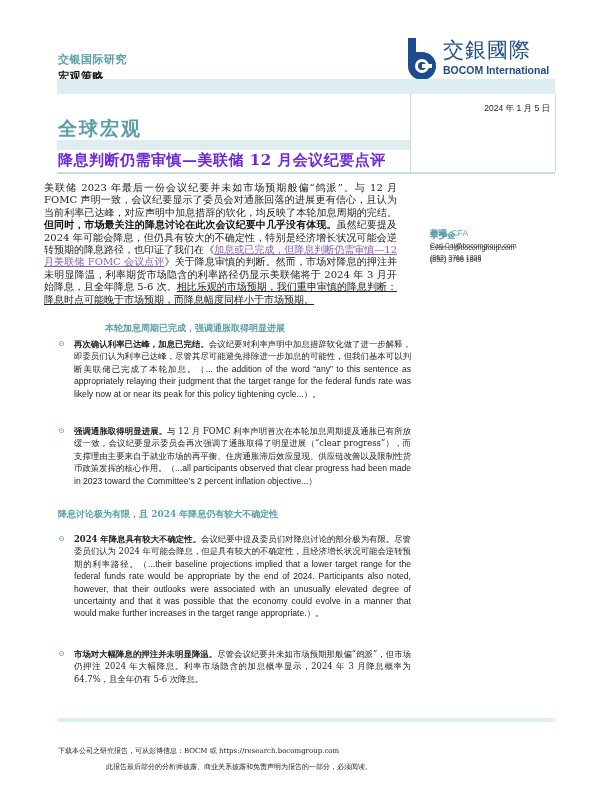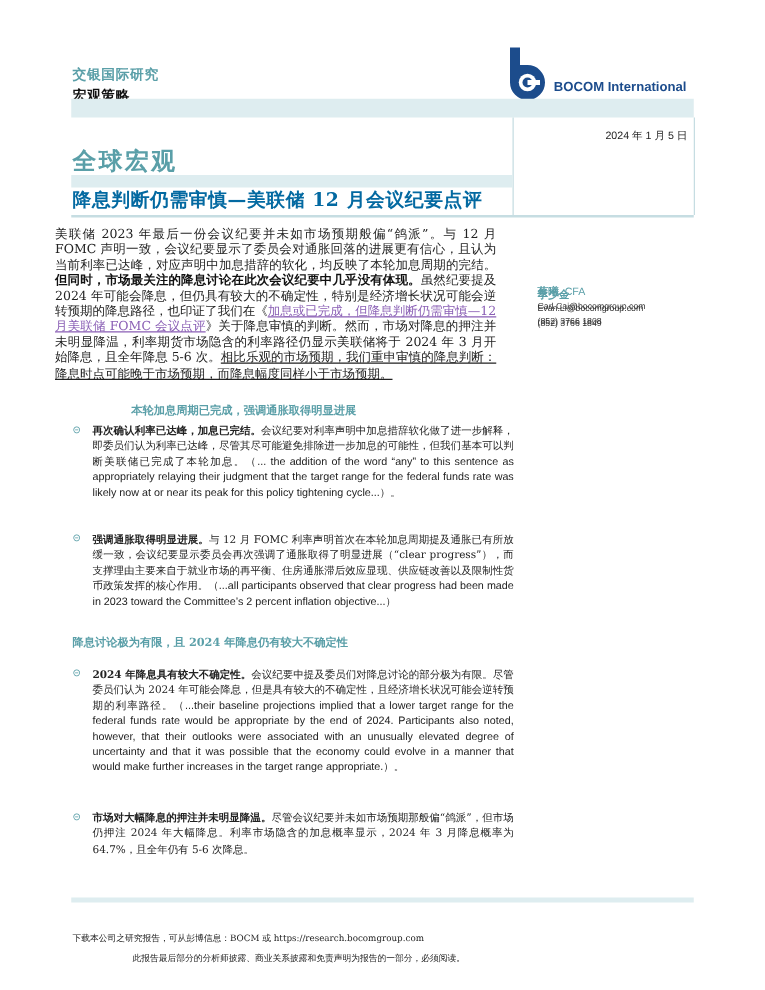--- a/index.html
+++ b/index.html
@@ -9,21 +9,21 @@
   .hdr-org { left:58px; top:52px; font-size:11px; font-weight:bold; color:#5a9fa8; letter-spacing:0.5px; }
   .hdr-sec { left:58px; top:69px; font-size:11px; font-weight:bold; color:#111; letter-spacing:0.5px;text-align:right; }
   .logo { left:402px; top:36px; width:160px; height:44px; }
   .logo-cn { position:absolute; left:41px; top:0px; font-family:"DejaVu Sans", sans-serif; font-size:21px; color:#1c4c8c; letter-spacing:1px; }
   .logo-en { position:absolute; left:41px; top:28px; font-family:"Liberation Sans", sans-serif; font-size:10.5px; font-weight:bold; color:#1c4c8c; }
   .band-top { left:57px; top:79px; width:498px; height:15px; background:#deedf0; }
   .right-box { left:410px; top:94px; width:144px; height:78px; border-left:1px solid #c6dde2; border-right:1px solid #c6dde2; }
   .date { right:62px; top:103px; font-family:"Liberation Sans", sans-serif; font-size:8.5px; color:#222; }
   .region-title { left:58px; top:116px; font-size:19px; font-weight:bold; color:#5a9fa8; letter-spacing:2px; }
   .band-mid { left:57px; top:140px; width:353px; height:10px; background:#deedf0; }
-  .subtitle { left:58px; top:151px; font-size:15px; font-weight:bold; color:#0369a1; letter-spacing:0.5px; white-space:nowrap; }
+  .subtitle { left:58px; top:151px; font-size:15px; font-weight:bold; color:#6d28d9; letter-spacing:0.5px; white-space:nowrap; }
   .sub-rule { left:57px; top:172px; width:498px; height:2px; background:#c6dde2; }
   .body { left:44px; top:182px; width:353px; font-size:10px; line-height:12.4px; text-align:justify; }
   .body b { color:#111; }
   .link { color:#8a5fb5; text-decoration:underline; }
   .uline { text-decoration:underline; }
   .sec-head { left:58px; font-size:9px; font-weight:bold; color:#5a9fa8; }
   .bullet { left:58px; width:353px; font-size:8.4px; line-height:12.4px; }
   .bullet .ico { position:absolute; left:0; top:0; width:12px; font-family:"DejaVu Sans", sans-serif; font-size:8px; color:#5a9fa8; }
   .bullet .txt { margin-left:16px; text-align:justify; }
   .en { font-family:"Liberation Sans", sans-serif; font-size:8.6px; }
@@ -40,20 +40,21 @@
 <div class="abs hdr-org">交银国际研究</div>
 <div class="abs hdr-sec">宏观策略</div>
 
 <div class="abs logo">
   <svg width="36" height="44" viewBox="0 0 36 44" style="position:absolute;left:0;top:0;">
     <path d="M6 2 L6 30 A14 14 0 1 0 20 16 L14 16 L14 2 Z" fill="#1c4c8c"></path>
     <circle cx="20" cy="30" r="7" fill="#ffffff"></circle>
     <circle cx="20" cy="30" r="4" fill="#1c4c8c"></circle>
     <rect x="20" y="28" width="10" height="4" fill="#ffffff"></rect>
   </svg>
+  <div class="logo-cn">交銀國際</div>
   <div class="logo-en">BOCOM International</div>
 </div>
 
 <div class="abs band-top"></div>
 <div class="abs right-box"></div>
 <div class="abs date">2024 年 1 月 5 日</div>
 
 <div class="abs region-title">全球宏观</div>
 <div class="abs band-mid"></div>
 <div class="abs subtitle">降息判断仍需审慎—美联储 12 月会议纪要点评</div>

